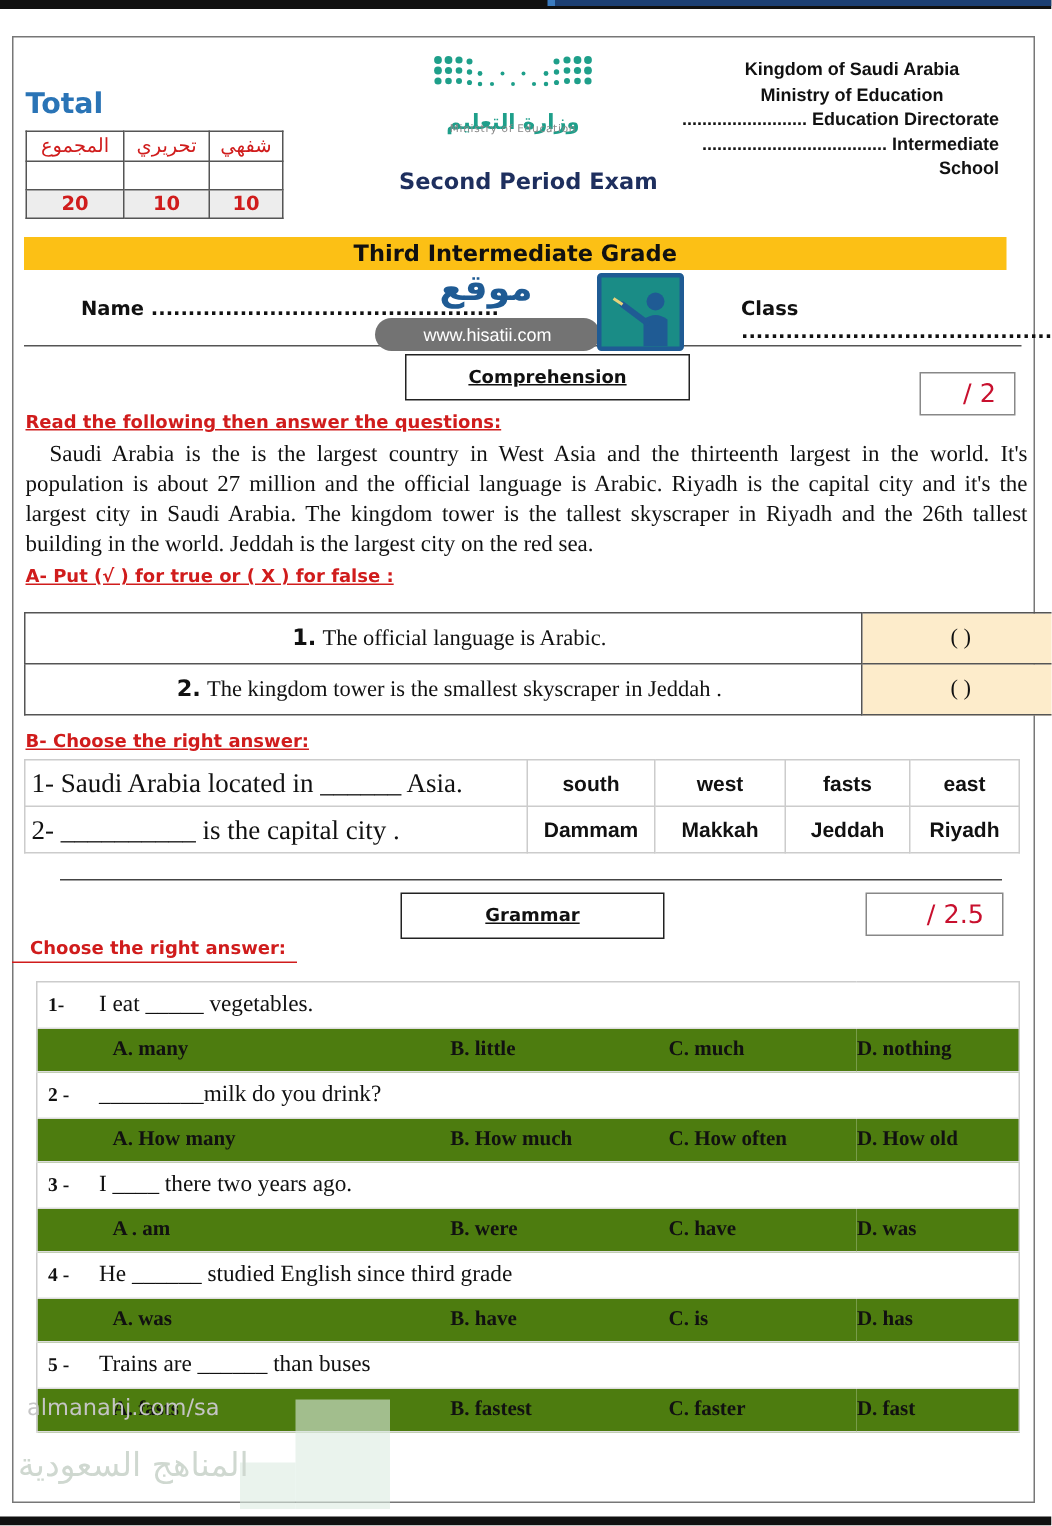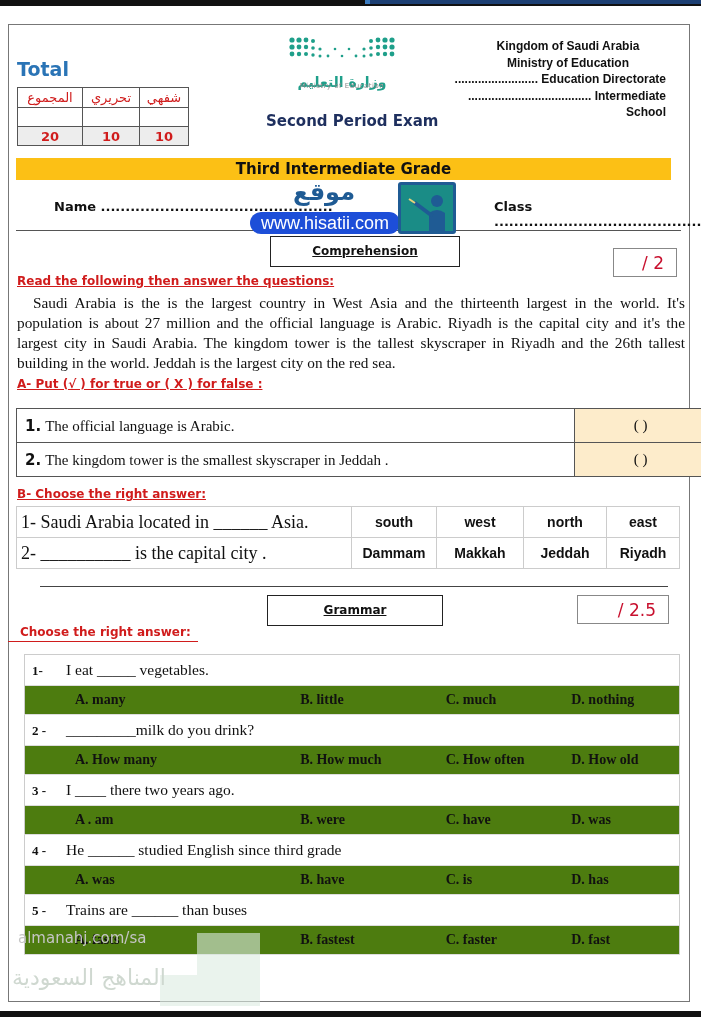--- a/index.html
+++ b/index.html
@@ -74,21 +74,21 @@
   }
   .class-label {
     left: 494px; top: 199px; font-family: "DejaVu Sans", sans-serif; font-weight: bold; font-size: 13px;
   }
   .name-line { left: 16px; top: 230px; width: 665px; height: 1px; background: #555; }
 
   
   .hisatii { left: 248px; top: 180px; width: 212px; height: 56px; }
   .hisatii-pill {
     position: absolute; left: 2px; top: 32px; width: 150px; height: 22px; border-radius: 11px;
-    background: #1d4ed8; color: #fff; font-family: "Liberation Sans", sans-serif; font-size: 18px;
+    background: #737373; color: #fff; font-family: "Liberation Sans", sans-serif; font-size: 12px;
     line-height: 22px; text-align: center;
   }
   .hisatii-ar {
     position: absolute; left: 6px; top: -2px; width: 140px; text-align: center;
     font-family: "DejaVu Sans", sans-serif; font-weight: bold; font-size: 24px; color: #1f5b94;
   }
   .hisatii-board {
     position: absolute; left: 150px; top: 2px; width: 52px; height: 46px; border: 3px solid #1f5b94;
     background: #1a8c86; border-radius: 3px;
   }
@@ -117,21 +117,21 @@
     font-size: 15.3px; line-height: 20px; text-align: justify; color: #111;
   }
   .passage p { margin: 0; text-indent: 16px; }
 
   .tf-heading { left: 17px; top: 377px; }
 
   .tf-table {
     position: absolute; left: 16px; top: 408px; width: 691px; border-collapse: collapse;
   }
   .tf-table td { border: 1px solid #555; height: 33px; padding: 0; }
-  .tf-table td.stmt { padding-left: 8px; font-size: 15px; width: 545px; }
+  .tf-table td.stmt { padding-left: 8px; font-size: 15px; width: 545px; text-align: center; }
   .tf-table td.stmt b { font-family: "DejaVu Sans", sans-serif; font-size: 15px; margin-right: 4px; }
   .tf-table td.ans { background: #fdeccb; text-align: center; font-size: 15px; width: 130px; }
 
   .b-heading { left: 17px; top: 487px; }
 
   .choose-table {
     position: absolute; left: 16px; top: 506px; width: 664px; border-collapse: collapse;
   }
   .choose-table td { border: 1px solid #ccc; height: 30px; padding: 0; }
   .choose-table td.q { padding-left: 4px; font-size: 18px; width: 330px; }
@@ -298,21 +298,21 @@
 </tbody>
   </table>
 
 <div class="abs red-heading b-heading">B- Choose the right answer:</div>
 <table class="choose-table">
   <tbody>
       <tr>
     <td class="q">1- Saudi Arabia located in ______ Asia.</td>
     <td class="opt" style="width:84px">south</td>
     <td class="opt" style="width:86px">west</td>
-    <td class="opt" style="width:82px">north</td>
+    <td class="opt" style="width:82px">fasts</td>
     <td class="opt">east</td>
   </tr>
   <tr>
     <td class="q">2-  __________ is the capital city .</td>
     <td class="opt">Dammam</td>
     <td class="opt">Makkah</td>
     <td class="opt">Jeddah</td>
     <td class="opt">Riyadh</td>
   </tr>
 </tbody>

